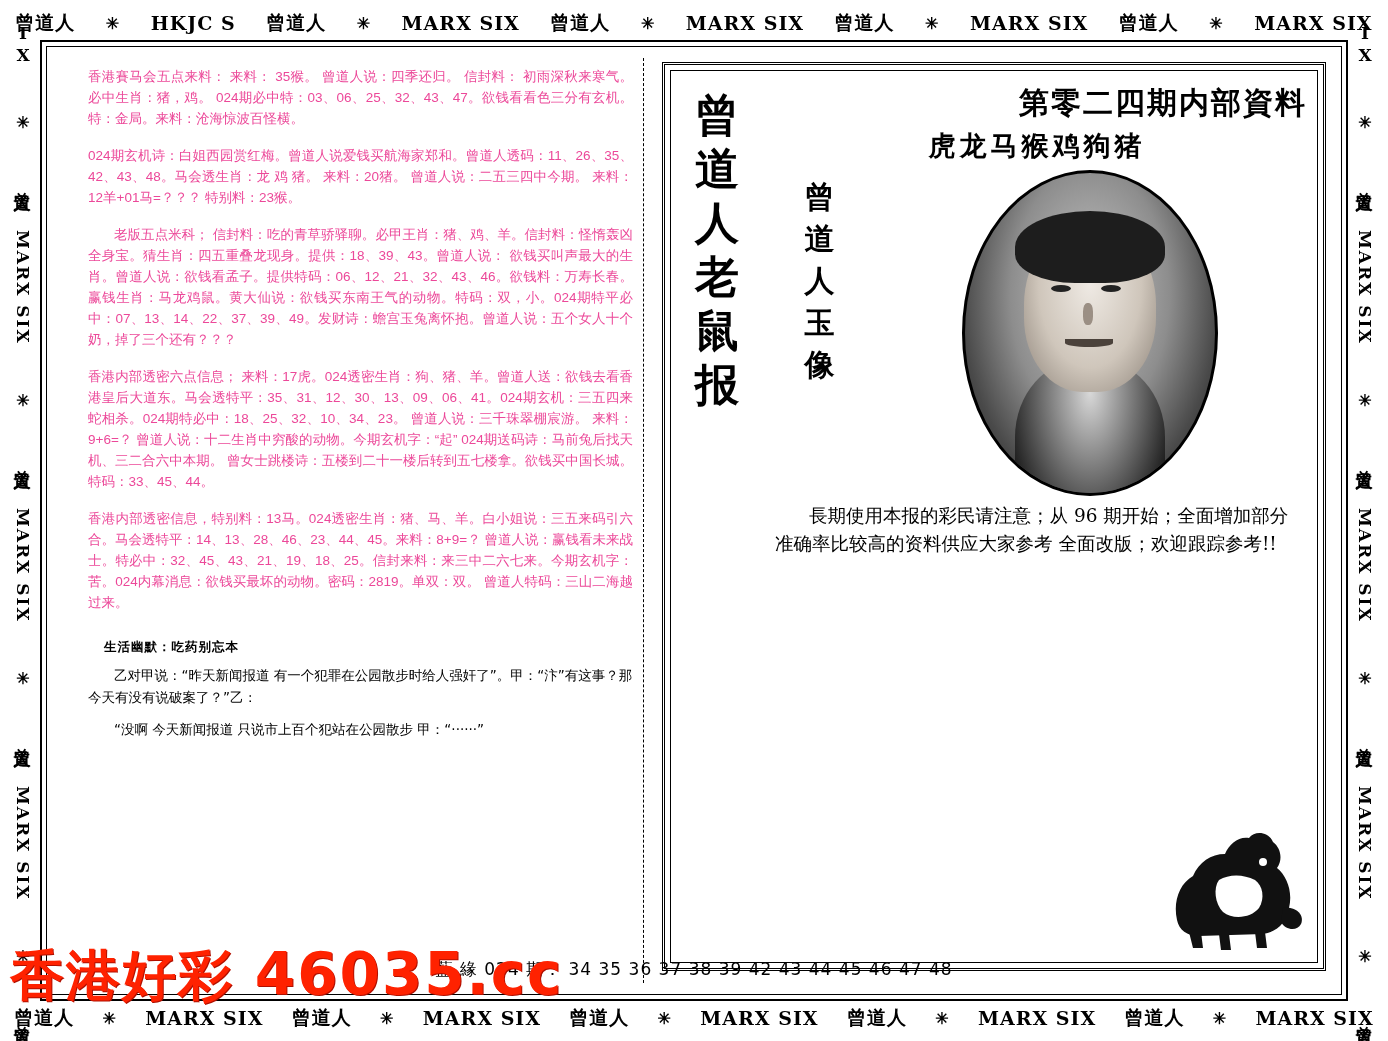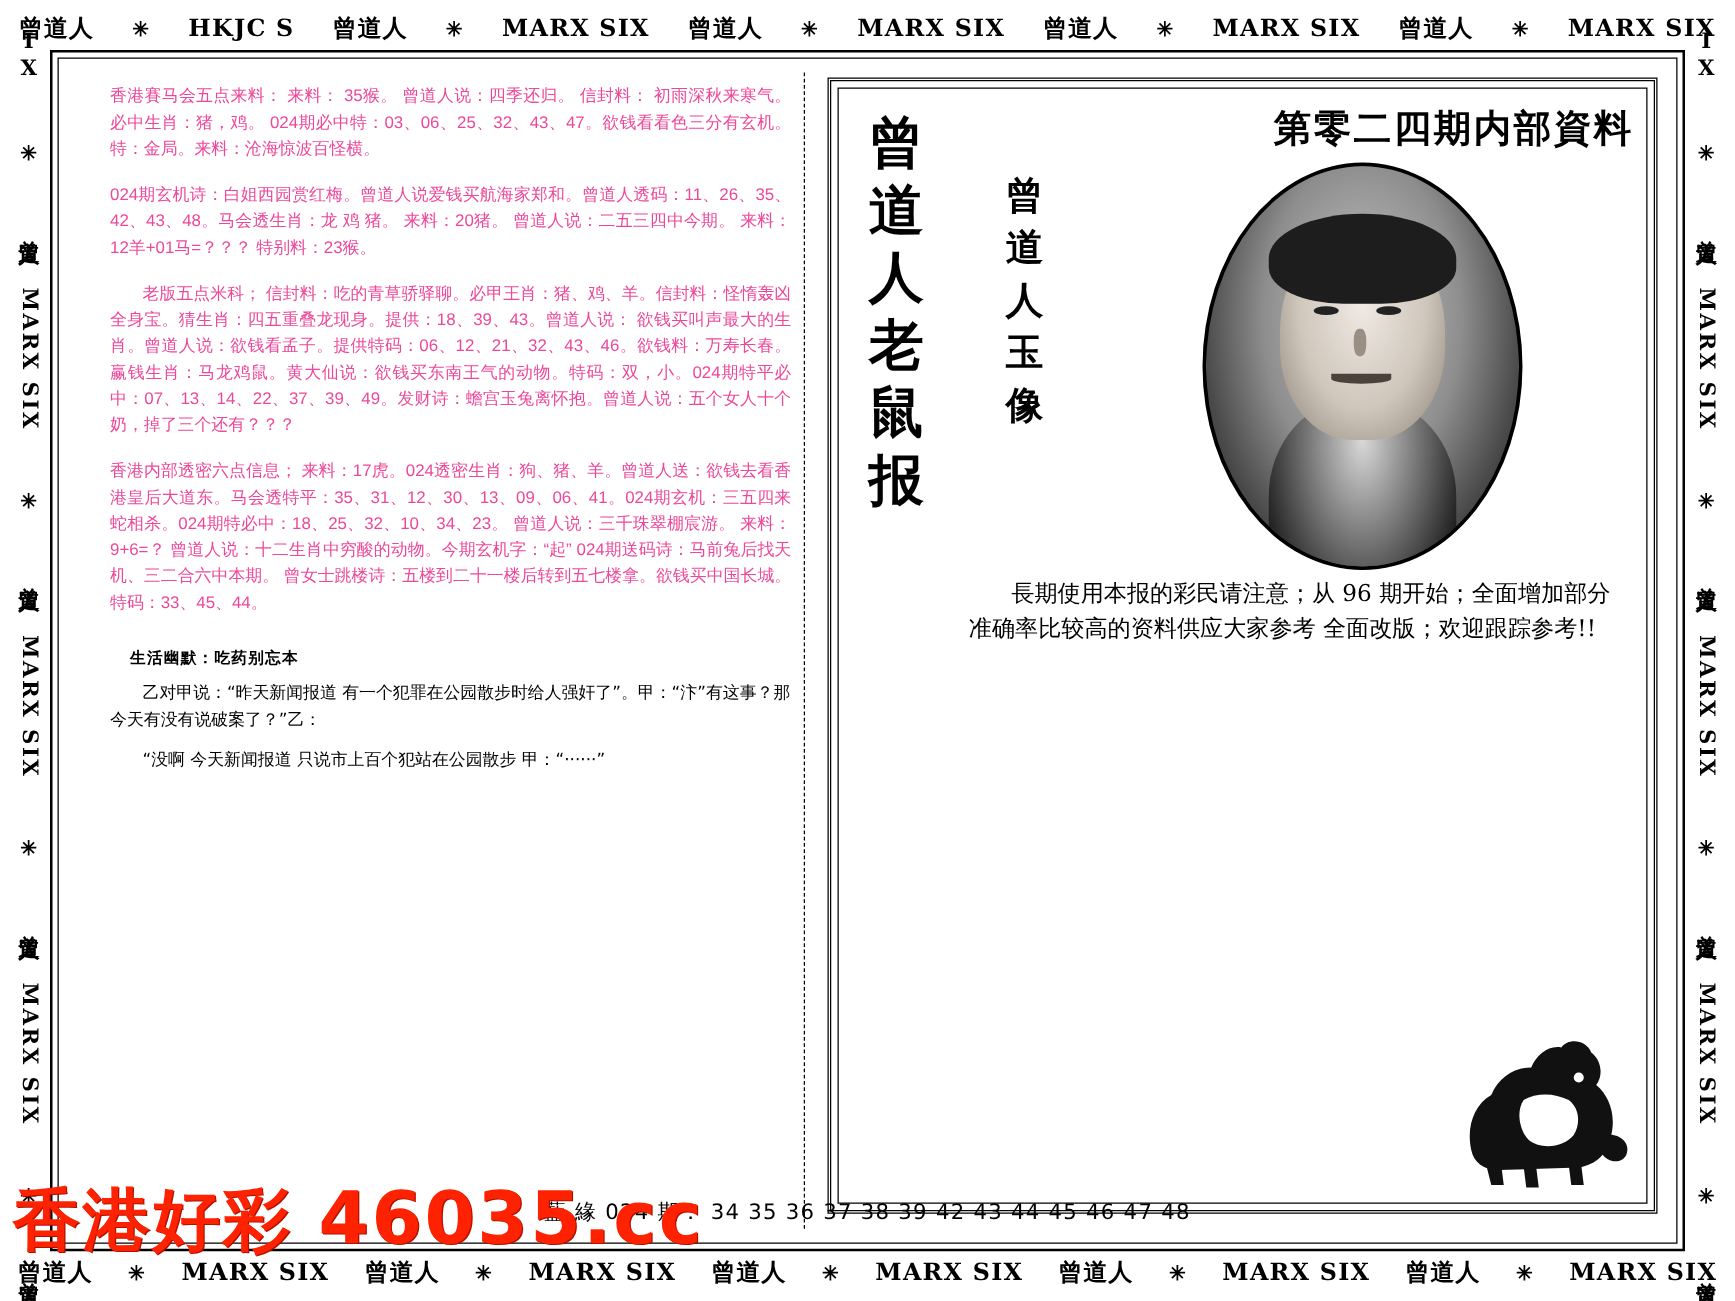--- a/index.html
+++ b/index.html
@@ -245,40 +245,42 @@
   <div class="frame-inner"></div>
   <div class="frame-inner2"></div>
 
   <div class="content">
 
     <div class="col-left">
       <div class="para noind">香港賽马会五点来料： 来料： 35猴。 曾道人说：四季还归。 信封料： 初雨深秋来寒气。 必中生肖：猪，鸡。 024期必中特：03、06、25、32、43、47。欲钱看看色三分有玄机。特：金局。来料：沧海惊波百怪横。</div>
       <div class="para noind">024期玄机诗：白姐西园赏红梅。曾道人说爱钱买航海家郑和。曾道人透码：11、26、35、42、43、48。马会透生肖：龙 鸡 猪。 来料：20猪。 曾道人说：二五三四中今期。 来料：12羊+01马=？？？ 特别料：23猴。</div>
       <div class="para">老版五点米科； 信封料：吃的青草骄驿聊。必甲王肖：猪、鸡、羊。信封料：怪惰轰凶全身宝。猜生肖：四五重叠龙现身。提供：18、39、43。曾道人说： 欲钱买叫声最大的生肖。曾道人说：欲钱看孟子。提供特码：06、12、21、32、43、46。欲钱料：万寿长春。赢钱生肖：马龙鸡鼠。黄大仙说：欲钱买东南王气的动物。特码：双，小。024期特平必中：07、13、14、22、37、39、49。发财诗：蟾宫玉兔离怀抱。曾道人说：五个女人十个奶，掉了三个还有？？？</div>
       <div class="para noind">香港内部透密六点信息； 来料：17虎。024透密生肖：狗、猪、羊。曾道人送：欲钱去看香港皇后大道东。马会透特平：35、31、12、30、13、09、06、41。024期玄机：三五四来蛇相杀。024期特必中：18、25、32、10、34、23。 曾道人说：三千珠翠棚宸游。 来料：9+6=？ 曾道人说：十二生肖中穷酸的动物。今期玄机字：“起” 024期送码诗：马前兔后找天机、三二合六中本期。 曾女士跳楼诗：五楼到二十一楼后转到五七楼拿。欲钱买中国长城。特码：33、45、44。</div>
+      <div class="para noind">香港内部透密信息，特别料：13马。024透密生肖：猪、马、羊。白小姐说：三五来码引六合。马会透特平：14、13、28、46、23、44、45。来料：8+9=？ 曾道人说：赢钱看未来战士。特必中：32、45、43、21、19、18、25。信封来料：来三中二六七来。今期玄机字：苦。024内幕消息：欲钱买最坏的动物。密码：2819。单双：双。 曾道人特码：三山二海越过来。</div>
       <div class="joke-title">生活幽默：吃药别忘本</div>
       <div class="joke">乙对甲说：“昨天新闻报道 有一个犯罪在公园散步时给人强奸了”。甲：“汴”有这事？那今天有没有说破案了？”乙：</div>
       <div class="joke">“没啊 今天新闻报道 只说市上百个犯站在公园散步 甲：“······”</div>
     </div>
 
     <div class="col-right">
       <div class="rpanel">
         <div class="rpanel-in">
 
           <div class="vtitle">
             <span>曾</span>
             <span>道</span>
             <span>人</span>
             <span>老</span>
             <span>鼠</span>
             <span>报</span>
           </div>
 
           <div class="rmain">
             <div class="rtitle">第零二四期内部資料</div>
+            <div class="rsub">虎龙马猴鸡狗猪</div>
 
             <div class="portrait-row">
               <div class="pcaption">
                 <div>曾</div>
                 <div>道</div>
                 <div>人</div>
                 <div>玉</div>
                 <div>像</div>
               </div>
               <div class="portrait">

